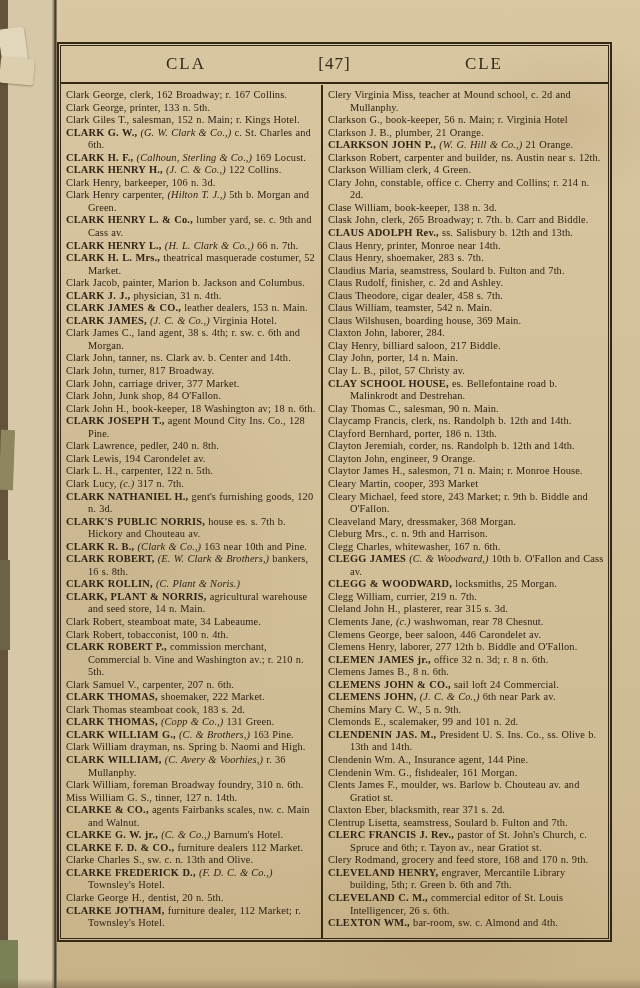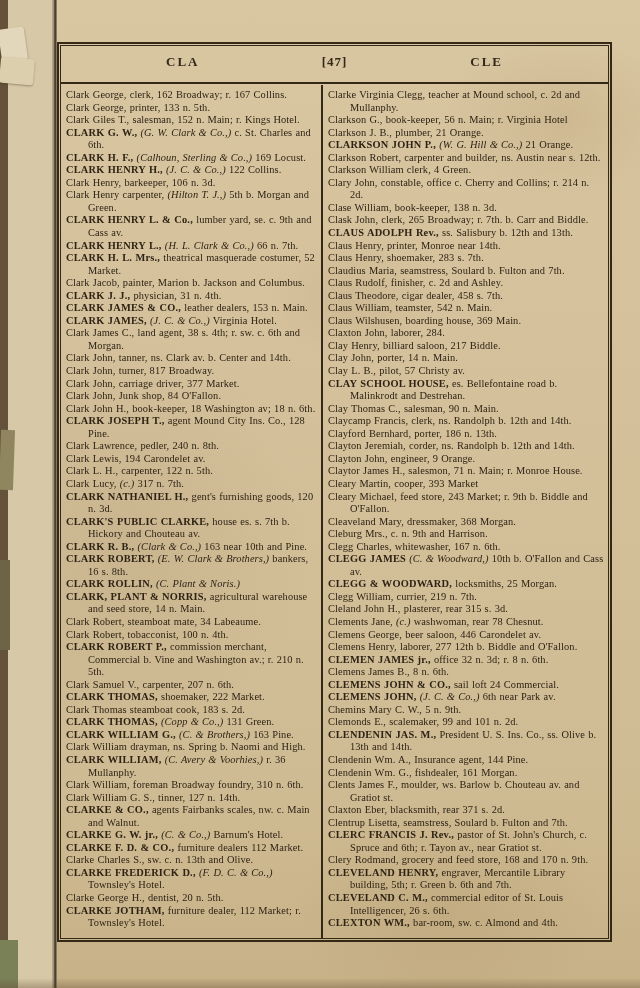--- a/index.html
+++ b/index.html
@@ -35,21 +35,21 @@
   .bottom-edge{position:absolute;left:0;right:0;bottom:0;height:10px;
     background:linear-gradient(180deg,rgba(0,0,0,0),rgba(90,70,45,.35));}
 
   
   .frame-outer{position:absolute;left:57px;top:42px;width:551px;height:896px;
     border:2px solid #342817;background:transparent;}
   .frame-inner{position:absolute;inset:1px;border:1px solid #342817;}
 
   .header-row{position:absolute;left:0;right:0;top:0;height:36px;
     border-bottom:2px solid #342817;}
-  .hdr{position:absolute;top:8px;font-size:13px;letter-spacing:2px;color:#33281a;font-weight:bold;}
+  .hdr{position:absolute;top:8px;font-size:17px;letter-spacing:2px;color:#33281a;font-weight:normal;}
   .hdr-left{left:105px;}
   .hdr-center{left:50%;transform:translateX(-50%);letter-spacing:1px;}
   .hdr-right{right:105px;}
 
   .cols{position:absolute;left:0;right:0;top:39px;bottom:0;display:flex;justify-content:flex-end;}
   .col{box-sizing:border-box;overflow:hidden;padding:4px 3px 2px 5px;}
   .col-left{width:260px;}
   .col-right{flex:1;border-left:2px solid #342817;}
 
   p.entry{margin:0;padding-left:22px;text-indent:-22px;
@@ -103,47 +103,47 @@
             <p class="entry"><span class="nm">Clark John,</span> turner, 817 Broadway.</p>
             <p class="entry"><span class="nm">Clark John,</span> carriage driver, 377 Market.</p>
             <p class="entry"><span class="nm">Clark John,</span> Junk shop, 84 O'Fallon.</p>
             <p class="entry"><span class="nm">Clark John H.,</span> book-keeper, 18 Washington av; 18 n. 6th.</p>
             <p class="entry"><span class="nm caps">CLARK JOSEPH T.,</span> agent Mound City Ins. Co., 128 Pine.</p>
             <p class="entry"><span class="nm">Clark Lawrence,</span> pedler, 240 n. 8th.</p>
             <p class="entry"><span class="nm">Clark Lewis,</span> 194 Carondelet av.</p>
             <p class="entry"><span class="nm">Clark L. H.,</span> carpenter, 122 n. 5th.</p>
             <p class="entry"><span class="nm">Clark Lucy,</span> <i>(c.)</i> 317 n. 7th.</p>
             <p class="entry"><span class="nm caps">CLARK NATHANIEL H.,</span> gent's furnishing goods, 120 n. 3d.</p>
-            <p class="entry"><span class="nm caps">CLARK'S PUBLIC CLARKE,</span> house es. s. 7th b. Hickory and Chouteau av.</p>
+            <p class="entry"><span class="nm caps">CLARK'S PUBLIC NORRIS,</span> house es. s. 7th b. Hickory and Chouteau av.</p>
             <p class="entry"><span class="nm caps">CLARK R. B.,</span> <i>(Clark &amp; Co.,)</i> 163 near 10th and Pine.</p>
             <p class="entry"><span class="nm caps">CLARK ROBERT,</span> <i>(E. W. Clark &amp; Brothers,)</i> bankers, 16 s. 8th.</p>
             <p class="entry"><span class="nm caps">CLARK ROLLIN,</span> <i>(C. Plant &amp; Noris.)</i></p>
             <p class="entry"><span class="nm caps">CLARK, PLANT &amp; NORRIS,</span> agricultural warehouse and seed store, 14 n. Main.</p>
             <p class="entry"><span class="nm">Clark Robert,</span> steamboat mate, 34 Labeaume.</p>
             <p class="entry"><span class="nm">Clark Robert,</span> tobacconist, 100 n. 4th.</p>
             <p class="entry"><span class="nm caps">CLARK ROBERT P.,</span> commission merchant, Commercial b. Vine and Washington av.; r. 210 n. 5th.</p>
             <p class="entry"><span class="nm">Clark Samuel V.,</span> carpenter, 207 n. 6th.</p>
             <p class="entry"><span class="nm caps">CLARK THOMAS,</span> shoemaker, 222 Market.</p>
             <p class="entry"><span class="nm">Clark Thomas</span> steamboat cook, 183 s. 2d.</p>
             <p class="entry"><span class="nm caps">CLARK THOMAS,</span> <i>(Copp &amp; Co.,)</i> 131 Green.</p>
             <p class="entry"><span class="nm caps">CLARK WILLIAM G.,</span> <i>(C. &amp; Brothers,)</i> 163 Pine.</p>
             <p class="entry"><span class="nm">Clark William</span> drayman, ns. Spring b. Naomi and High.</p>
             <p class="entry"><span class="nm caps">CLARK WILLIAM,</span> <i>(C. Avery &amp; Voorhies,)</i> r. 36 Mullanphy.</p>
             <p class="entry"><span class="nm">Clark William,</span> foreman Broadway foundry, 310 n. 6th.</p>
-            <p class="entry"><span class="nm">Clark William G. S.,</span> tinner, 127 n. 14th.</p>
+            <p class="entry"><span class="nm">Miss William G. S.,</span> tinner, 127 n. 14th.</p>
             <p class="entry"><span class="nm caps">CLARKE &amp; CO.,</span> agents Fairbanks scales, nw. c. Main and Walnut.</p>
             <p class="entry"><span class="nm caps">CLARKE G. W. jr.,</span> <i>(C. &amp; Co.,)</i> Barnum's Hotel.</p>
             <p class="entry"><span class="nm caps">CLARKE F. D. &amp; CO.,</span> furniture dealers 112 Market.</p>
             <p class="entry"><span class="nm">Clarke Charles S.,</span> sw. c. n. 13th and Olive.</p>
             <p class="entry"><span class="nm caps">CLARKE FREDERICK D.,</span> <i>(F. D. C. &amp; Co.,)</i> Townsley's Hotel.</p>
             <p class="entry"><span class="nm">Clarke George H.,</span> dentist, 20 n. 5th.</p>
             <p class="entry"><span class="nm caps">CLARKE JOTHAM,</span> furniture dealer, 112 Market; r. Townsley's Hotel.</p>
           </div>
         <div class="col col-right">
-            <p class="entry"><span class="nm">Clarke Virginia Clegg,</span> teacher at Mound school, c. 2d and Mullanphy.</p>
+            <p class="entry"><span class="nm">Clery Virginia Miss,</span> teacher at Mound school, c. 2d and Mullanphy.</p>
             <p class="entry"><span class="nm">Clarkson G.,</span> book-keeper, 56 n. Main; r. Virginia Hotel</p>
             <p class="entry"><span class="nm">Clarkson J. B.,</span> plumber, 21 Orange.</p>
             <p class="entry"><span class="nm caps">CLARKSON JOHN P.,</span> <i>(W. G. Hill &amp; Co.,)</i> 21 Orange.</p>
             <p class="entry"><span class="nm">Clarkson Robert,</span> carpenter and builder, ns. Austin near s. 12th.</p>
             <p class="entry"><span class="nm">Clarkson William</span> clerk, 4 Green.</p>
             <p class="entry"><span class="nm">Clary John,</span> constable, office c. Cherry and Collins; r. 214 n. 2d.</p>
             <p class="entry"><span class="nm">Clase William,</span> book-keeper, 138 n. 3d.</p>
             <p class="entry"><span class="nm">Clask John,</span> clerk, 265 Broadway; r. 7th. b. Carr and Biddle.</p>
             <p class="entry"><span class="nm caps">CLAUS ADOLPH Rev.,</span> ss. Salisbury b. 12th and 13th.</p>
             <p class="entry"><span class="nm">Claus Henry,</span> printer, Monroe near 14th.</p>

